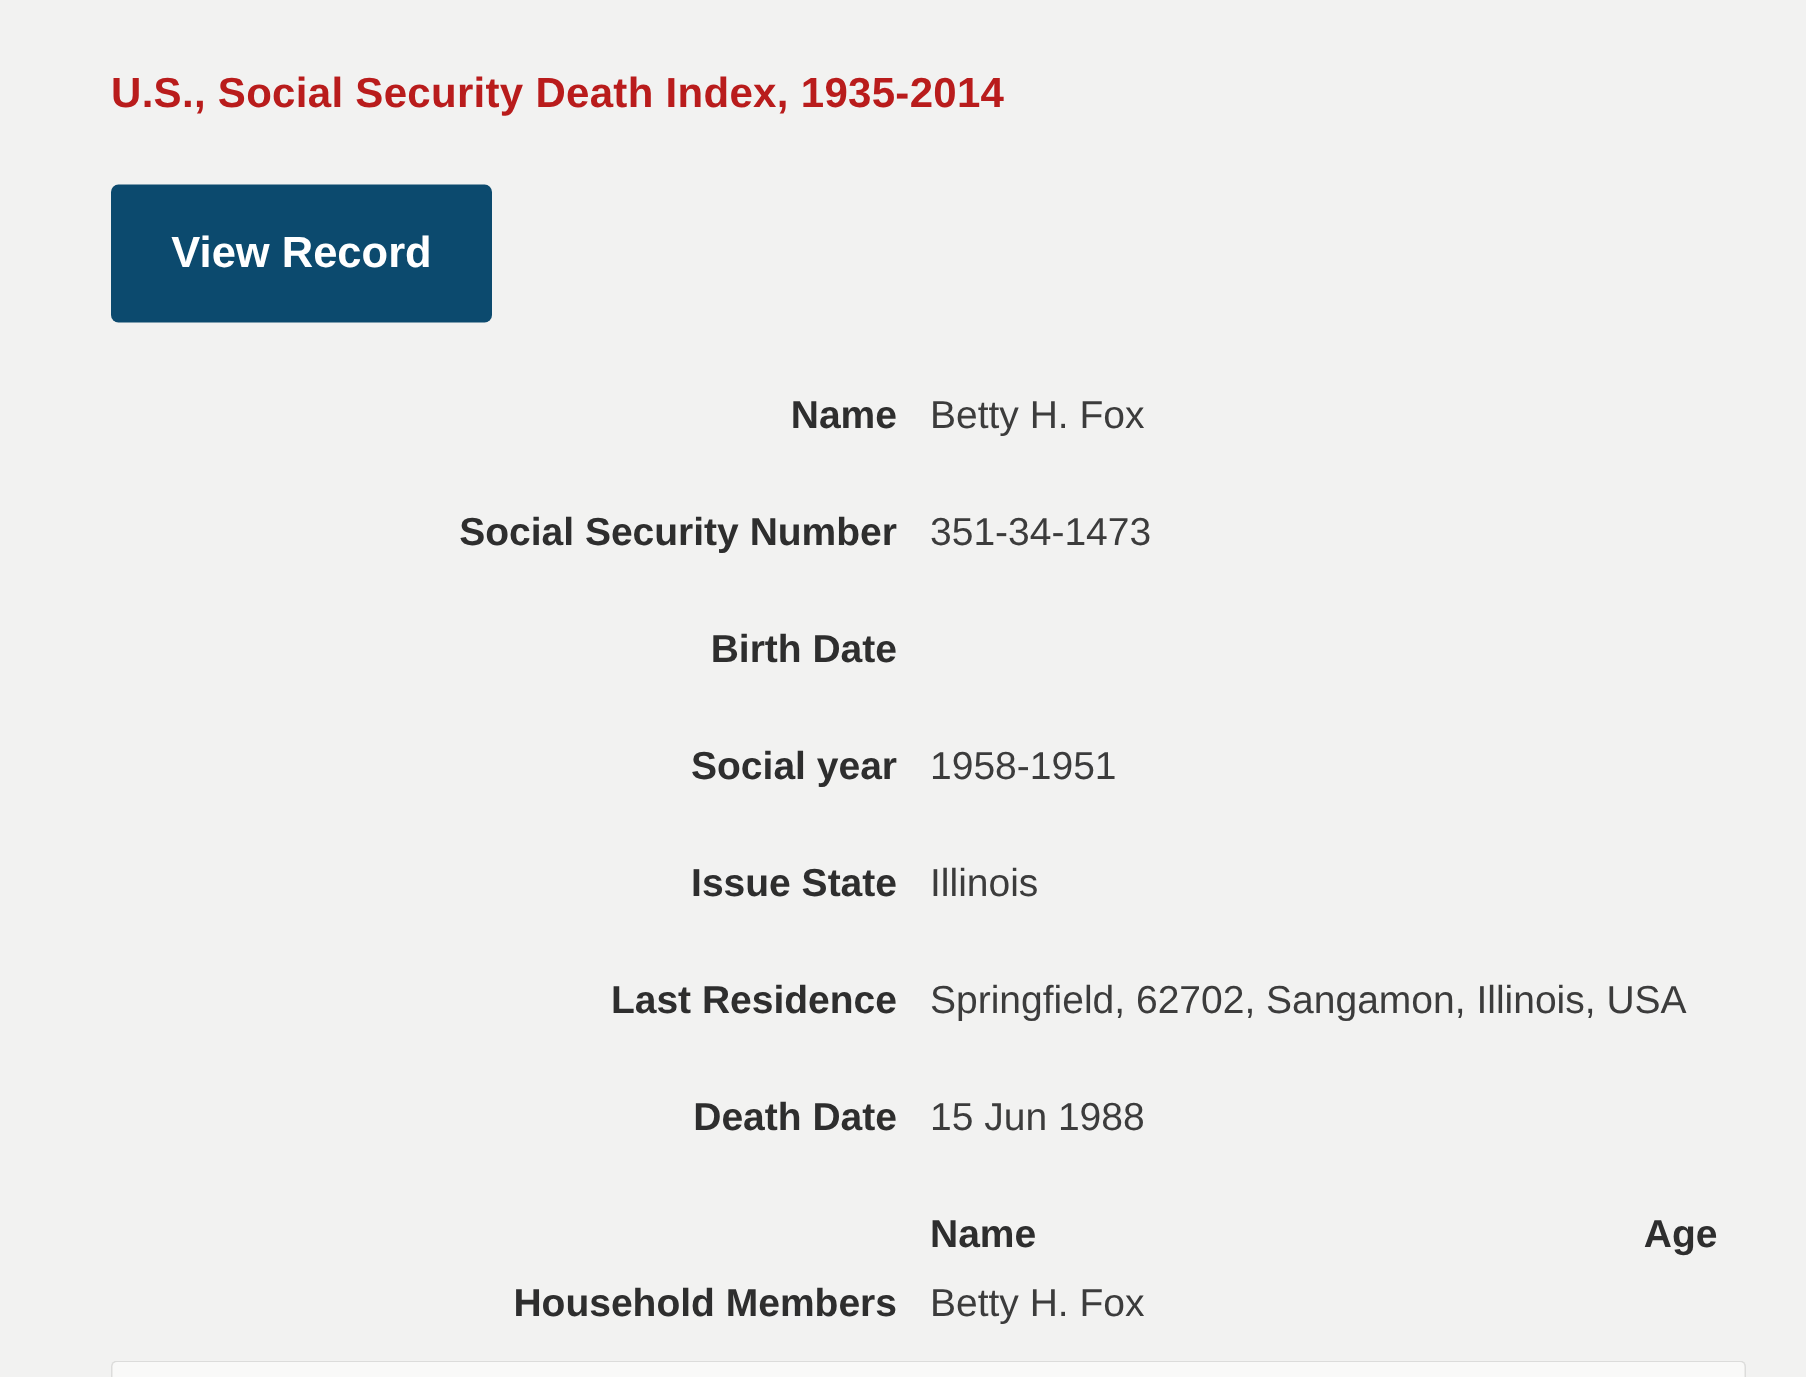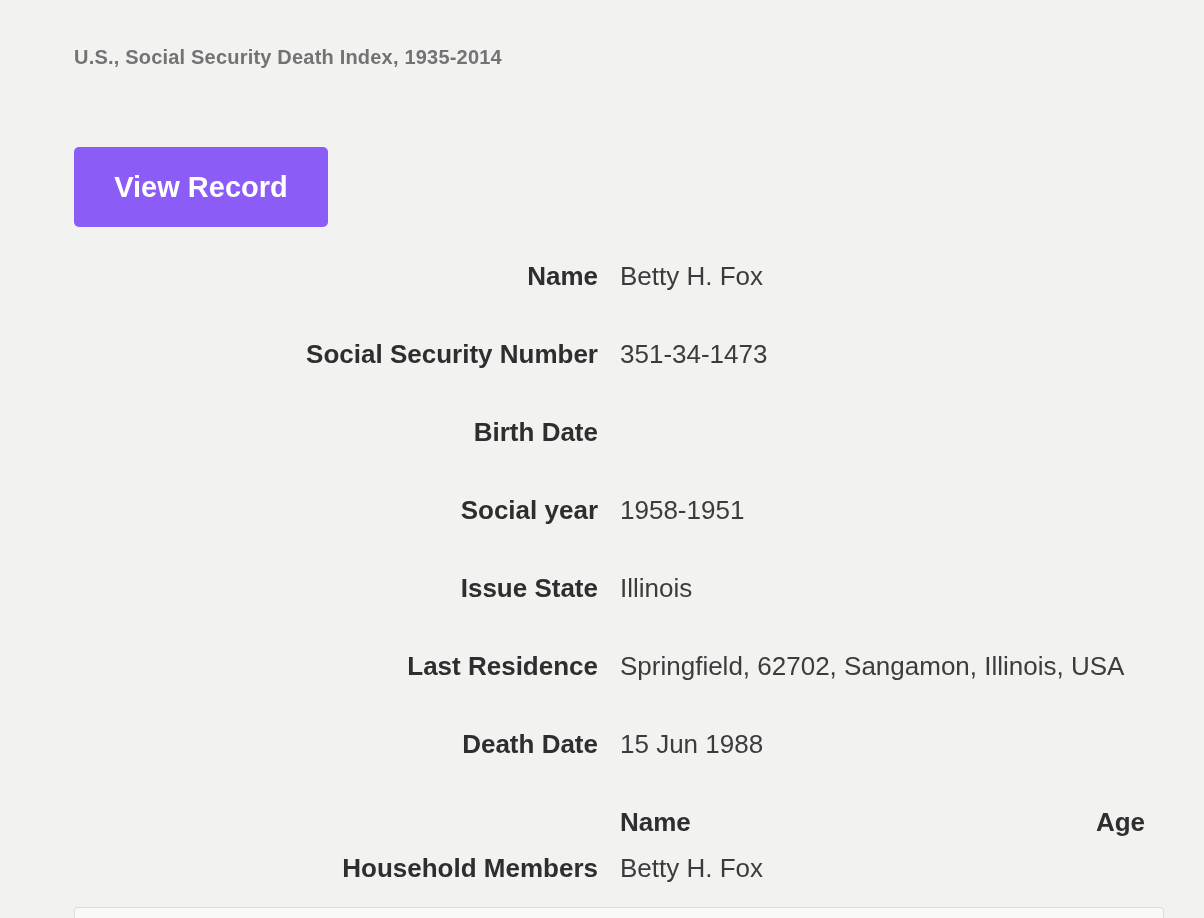--- a/index.html
+++ b/index.html
@@ -13,34 +13,34 @@
     font-family: "Liberation Sans", sans-serif;
     position: relative;
     overflow: hidden;
   }
 
   .page-title {
     position: absolute;
     left: 74px;
     top: 46px;
     margin: 0;
-    font-size: 20px;
+    font-size: 28px;
     font-weight: 700;
-    color: #737373;
+    color: #b91c1c;
     letter-spacing: 0.2px;
     white-space: nowrap;
   }
 
   .view-record-btn {
     position: absolute;
     left: 74px;
-    top: 147px;
+    top: 123px;
     width: 254px;
-    height: 80px;
-    background: #8b5cf6;
+    height: 92px;
+    background: #0c4a6e;
     color: #ffffff;
     border: none;
     border-radius: 5px;
     font-family: "Liberation Sans", sans-serif;
     font-size: 29px;
     font-weight: 700;
     cursor: pointer;
     display: flex;
     align-items: center;
     justify-content: center;

